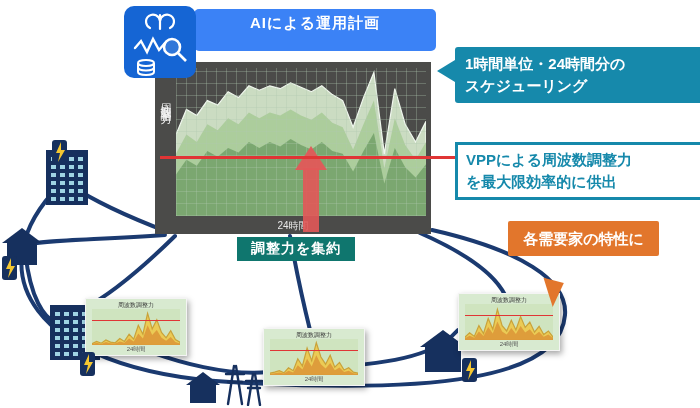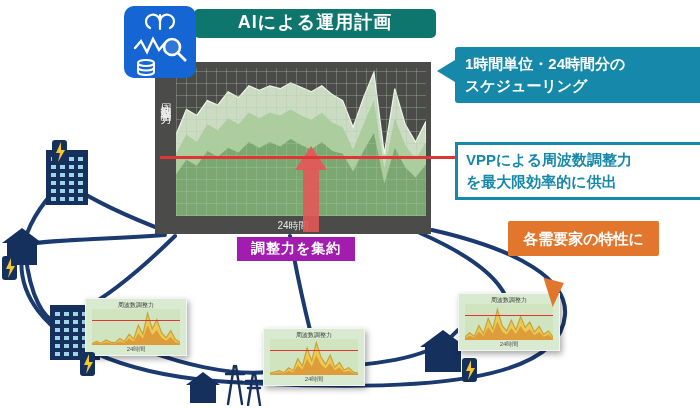--- a/index.html
+++ b/index.html
@@ -3,39 +3,39 @@
 <meta charset="utf-8">
 <style>
   html,body{margin:0;padding:0;background:#fff;font-family:"Liberation Sans",sans-serif;}
   .stage{position:relative;width:700px;height:408px;background:#fff;overflow:hidden;}
 
   
   .net{position:absolute;left:0;top:0;z-index:1;}
 
   
   .ai-tile{position:absolute;left:124px;top:6px;width:72px;height:72px;background:#1565d4;border-radius:10px;z-index:6;}
-  .banner{position:absolute;left:194px;top:9px;width:242px;height:29px;background:#0f766e;border-radius:5px;z-index:5;
-          color:#fff;font-weight:bold;font-size:18px;text-align:center;line-height:27px;letter-spacing:1px;}
+  .banner{position:absolute;left:194px;top:9px;width:242px;height:42px;background:#3b82f6;border-radius:5px;z-index:5;
+          color:#fff;font-weight:bold;font-size:15px;text-align:center;line-height:27px;letter-spacing:1px;}
 
   
   .chart{position:absolute;left:155px;top:62px;width:276px;height:172px;background:#4b4b49;z-index:2;}
   .ylabel{position:absolute;left:3px;top:32px;color:#f2f2f2;font-size:11px;writing-mode:vertical-rl;letter-spacing:2px;}
   .plot{position:absolute;left:21px;top:6px;width:250px;height:148px;}
   .plot svg{display:block;}
   .grid{position:absolute;left:0;top:0;width:250px;height:148px;pointer-events:none;
         background-image:repeating-linear-gradient(90deg,rgba(175,200,175,.32) 0 1px,transparent 1px 10px),
                          repeating-linear-gradient(0deg,rgba(175,200,175,.32) 0 1px,transparent 1px 12px);}
   .xlabel{position:absolute;left:0;right:0;bottom:1px;text-align:center;color:#e8e8e8;font-size:10px;}
 
   .red-line{position:absolute;left:160px;top:156px;width:296px;height:3px;background:#e03535;z-index:4;}
   .arrow-shaft{position:absolute;left:303px;top:168px;width:16px;height:64px;background:rgba(226,88,88,.9);z-index:3;}
   .arrow-head{position:absolute;left:295px;top:146px;width:0;height:0;z-index:3;
               border-left:16px solid transparent;border-right:16px solid transparent;border-bottom:24px solid rgba(226,88,88,.95);}
 
-  .agg{position:absolute;left:237px;top:237px;background:#a21caf;color:#fff;font-weight:bold;font-size:14px;
+  .agg{position:absolute;left:237px;top:237px;background:#0f766e;color:#fff;font-weight:bold;font-size:14px;
        padding:3px 14px;z-index:4;letter-spacing:1px;}
 
   
   .ann1{position:absolute;left:455px;top:47px;width:238px;background:#1689ab;border-radius:3px;color:#fff;
         font-weight:bold;font-size:15px;line-height:22px;padding:6px 10px;z-index:5;}
   .ann1-ptr{position:absolute;left:437px;top:60px;width:0;height:0;z-index:5;
             border-top:11px solid transparent;border-bottom:11px solid transparent;border-right:18px solid #1689ab;}
   .ann2{position:absolute;left:455px;top:142px;width:232px;background:#fff;border:3px solid #1689ab;color:#1689ab;
         font-weight:bold;font-size:15px;line-height:22px;padding:4px 8px;z-index:5;}
   .ann3{position:absolute;left:508px;top:221px;width:151px;background:#e2762c;border-radius:2px;color:#fff;

